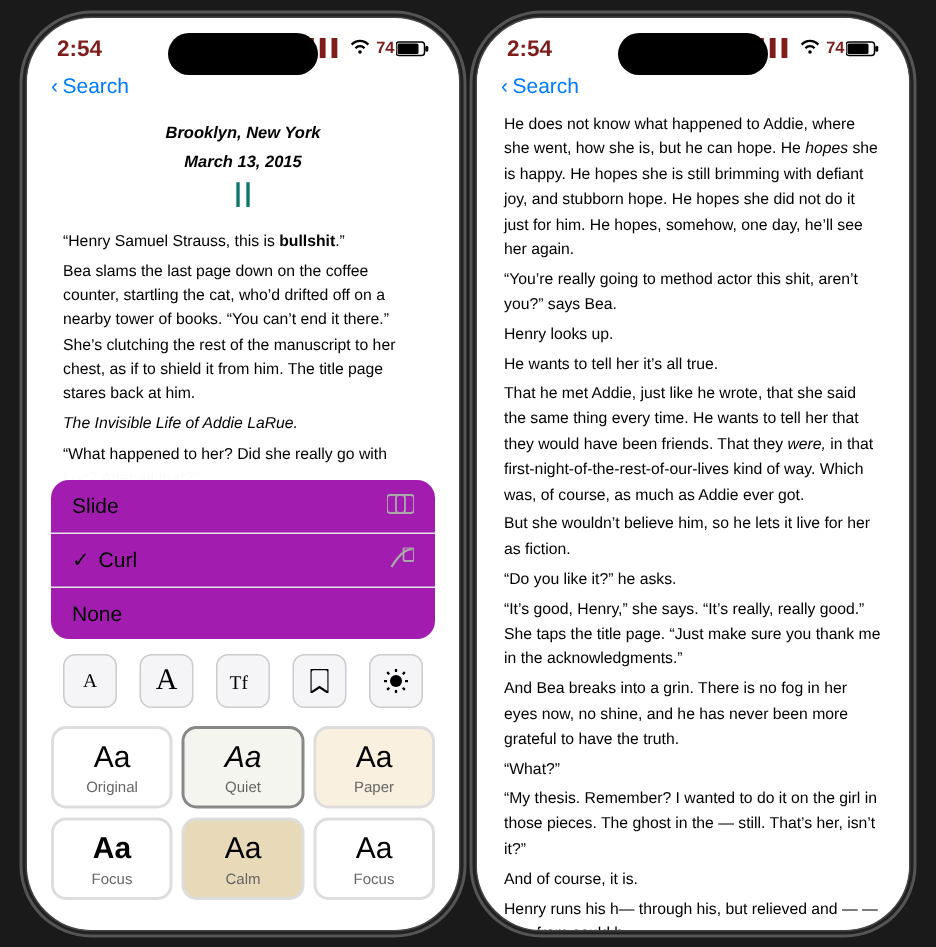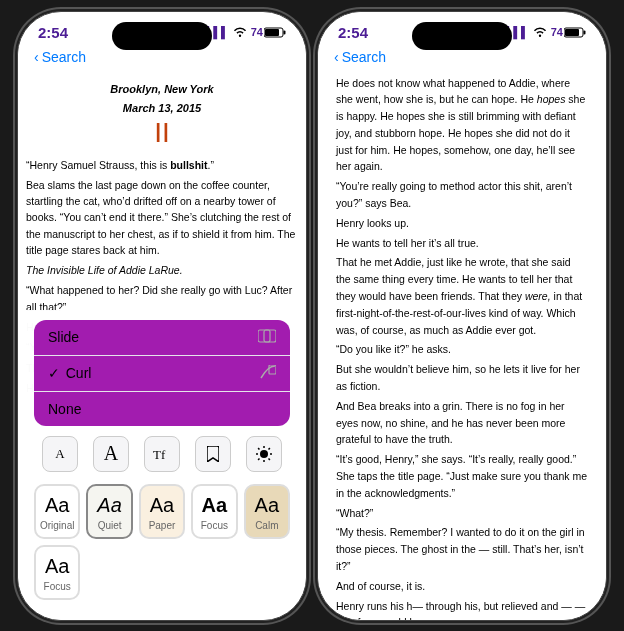--- a/index.html
+++ b/index.html
@@ -36,21 +36,21 @@
       border-radius: 44px;
     }
     
     .status-bar {
       display: flex;
       justify-content: space-between;
       align-items: center;
       padding: 12px 20px 4px 20px;
       font-size: 13px;
       font-weight: 600;
-      color: #4c1d95;
+      color: #7f1d1d;
       position: relative;
       z-index: 10;
     }
     .status-bar .time {
       font-size: 15px;
       font-weight: 700;
     }
     .status-icons {
       display: flex;
       align-items: center;
@@ -77,41 +77,41 @@
     }
     .nav-back {
       color: #007AFF;
       font-size: 14px;
       display: flex;
       align-items: center;
       gap: 3px;
     }
     
     .book-content {
-      padding: 10px 8px;
+      padding: 10px 24px;
       font-size: 11px;
       line-height: 1.55;
       color: #000;
       overflow: hidden;
       flex: 1;
     }
     .book-header {
       text-align: center;
       margin-bottom: 10px;
     }
     .book-header .location {
       font-style: italic;
       font-size: 11px;
       font-weight: 600;
       margin-bottom: 2px;
     }
     .book-header .chapter {
-      font-size: 28px;
+      font-size: 24px;
       font-weight: 300;
-      color: #c2410c;
+      color: #0f766e;
       line-height: 1;
     }
     .book-text p {
       margin-bottom: 4px;
       font-size: 10.5px;
     }
     .book-text .italic { font-style: italic; text-align: center; }
     .book-text .bold { font-weight: bold; }
     
     .overlay-panel {
@@ -185,21 +185,21 @@
       color: #000;
       border: 1px solid #ccc;
       border-radius: 8px;
       background: #f5f5f7;
     }
     .toolbar-btn.font-small { font-size: 13px; font-family: Georgia, serif; }
     .toolbar-btn.font-large { font-size: 18px; font-family: Georgia, serif; }
     
     .theme-grid {
       display: grid;
-      grid-template-columns: 1fr 1fr 1fr 1fr 1fr;
+      grid-template-columns: 1fr 1fr 1fr;
       gap: 6px;
       margin-top: 4px;
     }
     .theme-card {
       border-radius: 10px;
       overflow: hidden;
       display: flex;
       flex-direction: column;
       align-items: center;
       padding: 8px 4px 6px 4px;
@@ -416,24 +416,24 @@
           <span>Search</span>
         </div>
       </div>
 
       <div class="right-phone-content">
         <p>He does not know what happened to Addie, where she went, how she is, but he can hope. He <span class="italic">hopes</span> she is happy. He hopes she is still brimming with defiant joy, and stubborn hope. He hopes she did not do it just for him. He hopes, somehow, one day, he’ll see her again.</p>
         <p>“You’re really going to method actor this shit, aren’t you?” says Bea.</p>
         <p>Henry looks up.</p>
         <p>He wants to tell her it’s all true.</p>
         <p>That he met Addie, just like he wrote, that she said the same thing every time. He wants to tell her that they would have been friends. That they <span class="italic">were,</span> in that first-night-of-the-rest-of-our-lives kind of way. Which was, of course, as much as Addie ever got.</p>
+        <p>But she wouldn’t believe him, so he lets it live for her as fiction.</p>
         <p>“Do you like it?” he asks.</p>
-        <p>But she wouldn’t believe him, so he lets it live for her as fiction.</p>
+        <p>“It’s good, Henry,” she says. “It’s really, really good.” She taps the title page. “Just make sure you thank me in the acknowledgments.”</p>
         <p>And Bea breaks into a grin. There is no fog in her eyes now, no shine, and he has never been more grateful to have the truth.</p>
-        <p>“It’s good, Henry,” she says. “It’s really, really good.” She taps the title page. “Just make sure you thank me in the acknowledgments.”</p>
         <p>“What?”</p>
         <p>“My thesis. Remember? I wanted to do it on the girl in those pieces. The ghost in the — still. That’s her, isn’t it?”</p>
         <p>And of course, it is.</p>
         <p>Henry runs his h— through his, but relieved and — — lips, from could b—</p>
 
       </div>
 
     </div>
   </div>
 

